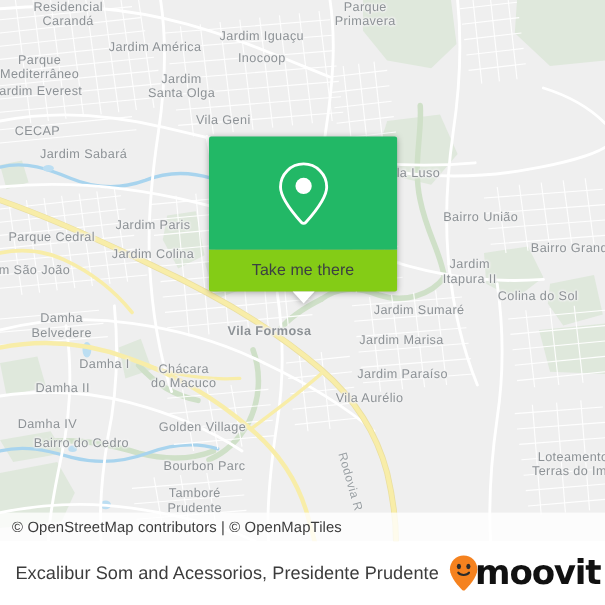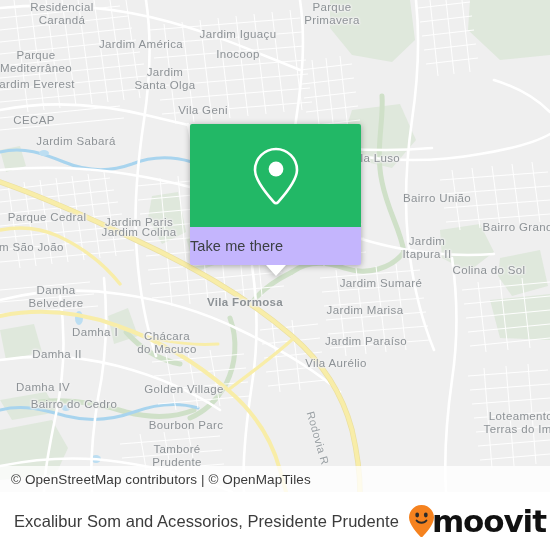--- a/index.html
+++ b/index.html
@@ -83,25 +83,26 @@
   .popup-image {
     height: 103px;
     background: #22b866;
     border-radius: 2px 2px 0 0;
     display: flex;
     align-items: center;
     justify-content: center;
   }
   .popup-pin svg { display: block; }
   .popup-label {
-    background: #c4b5fd;
+    background: #84cc16;
     height: 38px;
     border-radius: 0 0 2px 2px;
     display: flex;
     align-items: center;
+    justify-content: center;
     color: #3c4043;
     font-size: 14.5px;
     letter-spacing: 0.1px;
   }
   .popup-tail {
     position: absolute;
     left: 50%;
     top: 141px;
     width: 0;
     height: 0;
@@ -301,21 +302,21 @@
 Mediterrâneo</div>
         <div class="place" style="left: 165px; top: 79px;">Jardim
 Santa Olga</div>
         <div class="place" style="left: 34px; top: 84px;">Jardim Everest</div>
         <div class="place" style="left: 203px; top: 110px;">Vila Geni</div>
         <div class="place" style="left: 34px; top: 120px;">CECAP</div>
         <div class="place" style="left: 76px; top: 141px;">Jardim Sabará</div>
         <div class="place" style="left: 375px; top: 158px;">Vila Luso</div>
         <div class="place" style="left: 47px; top: 181px; margin-top: 36px;">Parque Cedral</div>
         <div class="place" style="left: 437px; top: 198px;">Bairro União</div>
-        <div class="place" style="left: 139px; top: 222px; text-align: center;">Jardim Paris</div>
+        <div class="place" style="left: 139px; top: 206px; text-align: center;">Jardim Paris</div>
         <div class="place" style="left: 521px; top: 227px;">Bairro Grande</div>
         <div class="place" style="left: 139px; top: 232px;">Jardim Colina</div>
         <div class="place" style="left: 18px; top: 247px;">Jardim São João</div>
         <div class="place" style="left: 427px; top: 248px;">Jardim
 Itapura II</div>
         <div class="place" style="left: 489px; top: 270px;">Colina do Sol</div>
         <div class="place" style="left: 381px; top: 283px;">Jardim Sumaré</div>
         <div class="place" style="left: 56px; top: 297px;">Damha
 Belvedere</div>
         <div class="place" style="left: 245px; top: 302px; font-weight: bold;">Vila Formosa</div>

